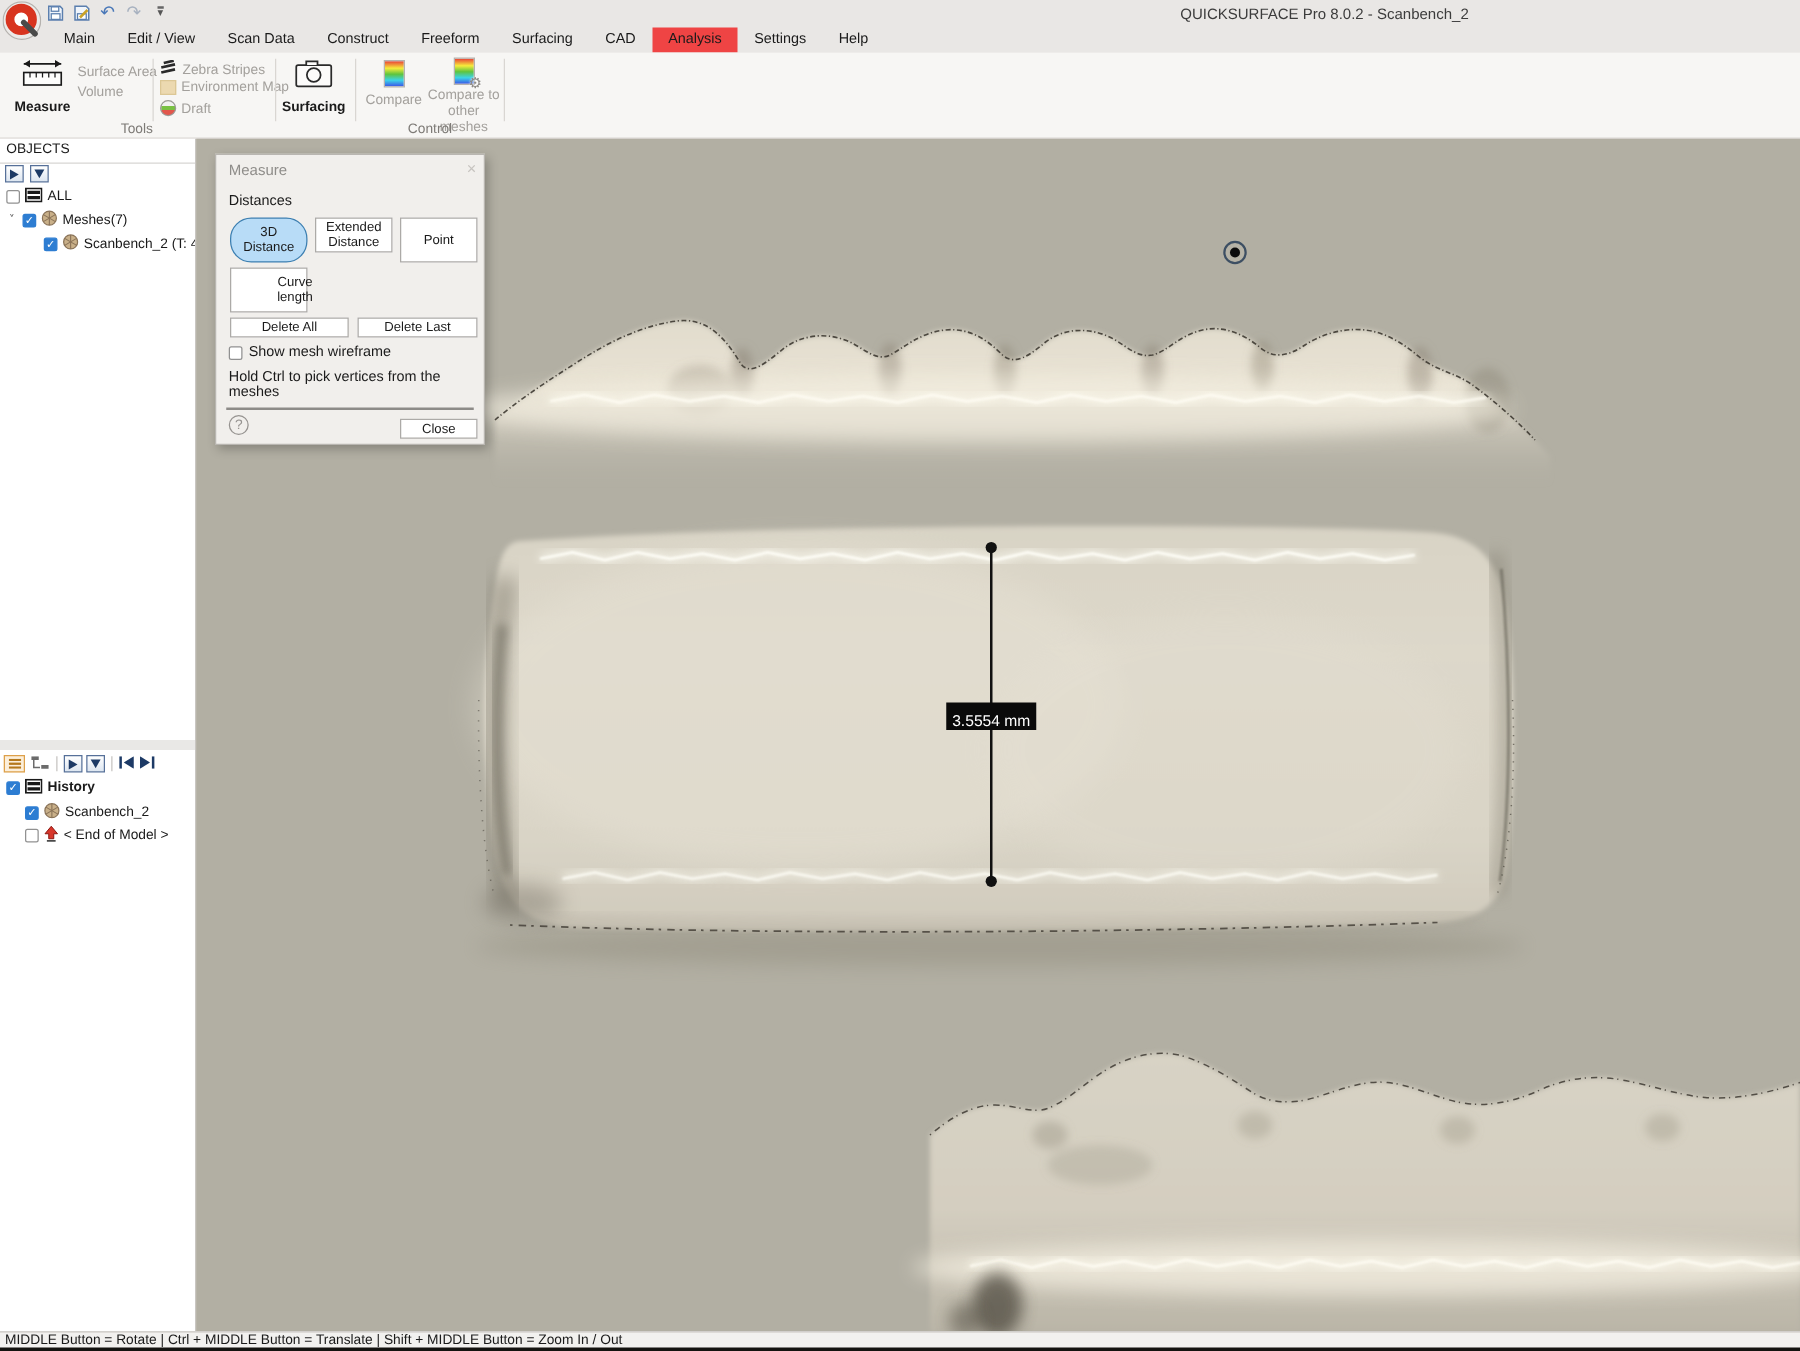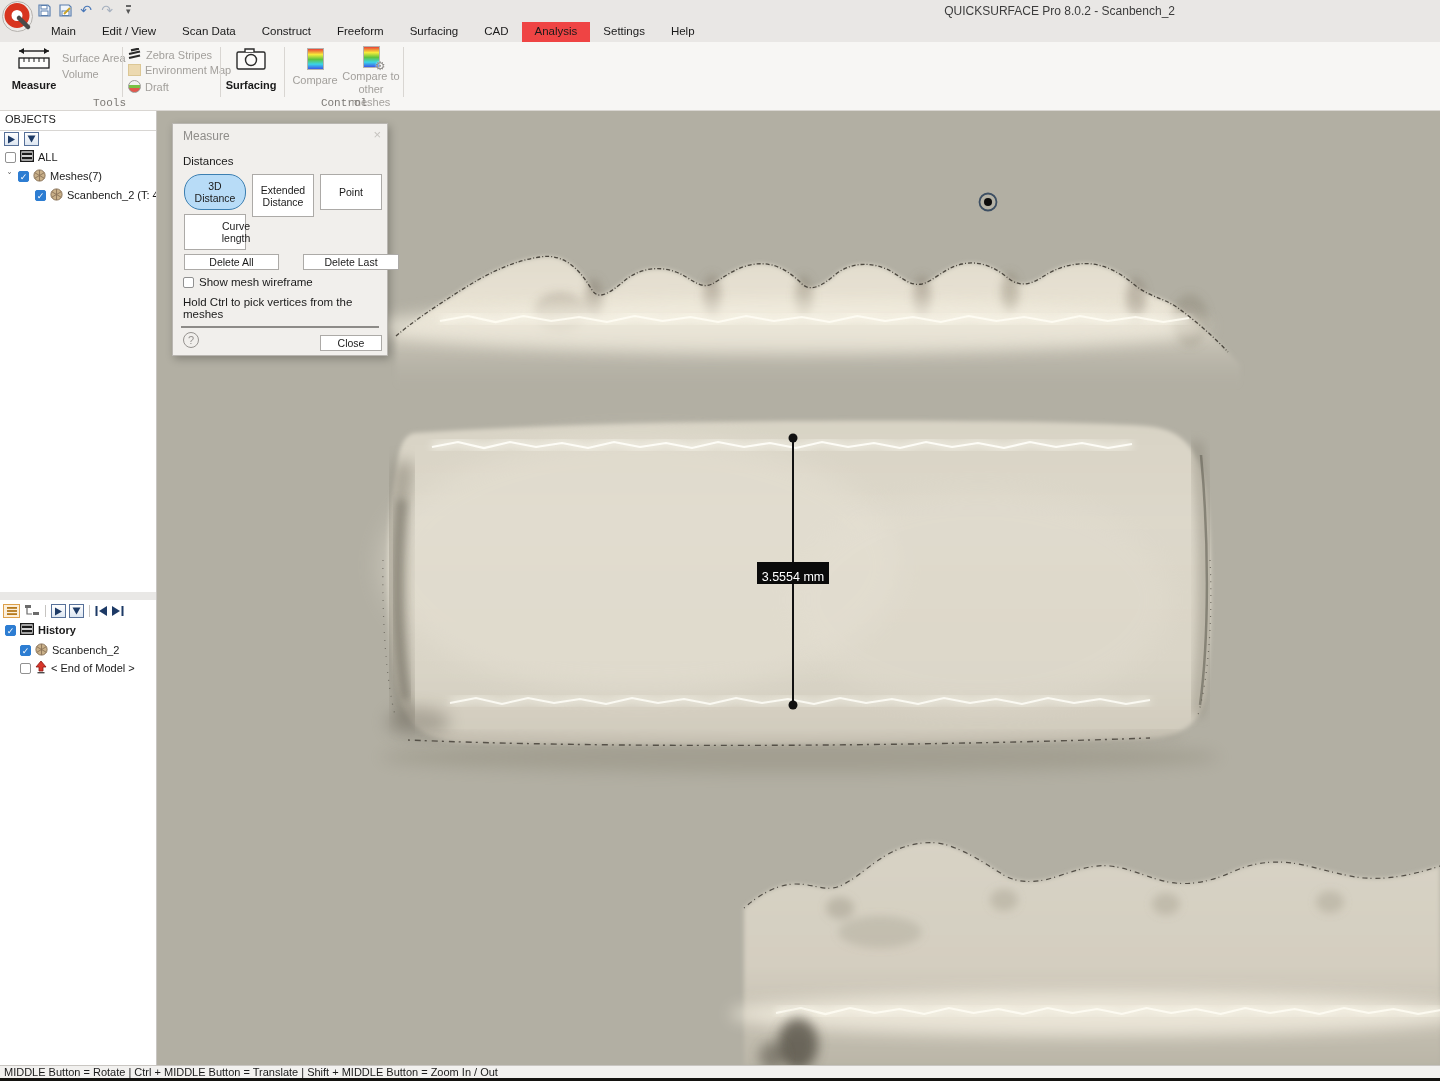--- a/index.html
+++ b/index.html
@@ -23,21 +23,21 @@
   .mtab{font-size:11.5px;color:#1a1a1a;padding:3px 13px 0 13px;height:17px;cursor:pointer;}
   .mtab.active{background:#ef4444;}
 
   
   .ribbon{position:absolute;left:0;top:42px;right:0;height:68px;background:#f7f6f4;
           border-bottom:1px solid #d9d6d2;}
   .rb-abs{position:absolute;}
   .rb-big{display:flex;flex-direction:column;align-items:center;cursor:pointer;}
   .rb-big .lbl{font-size:11px;font-weight:bold;color:#1a1a1a;margin-top:3px;}
   .rb-sep{position:absolute;top:5px;height:50px;width:1px;background:#d9d6d2;}
-  .rb-group-label{position:absolute;top:55px;font-size:11px;color:#7d7a76;text-align:center;font-family:Liberation Mono, monospace;}
+  .rb-group-label{position:absolute;top:55px;font-size:11px;color:#7d7a76;text-align:center;}
   .rb-txt{position:absolute;font-size:11px;color:#a3a09c;cursor:default;white-space:nowrap;}
   .rb-small{position:absolute;display:flex;align-items:center;gap:4px;font-size:11px;color:#a3a09c;}
   .rainbow{width:15px;height:20px;border:1px solid #b5b2ae;
            background:linear-gradient(180deg,#ea4236 0%,#f6ec3b 28%,#5ec43e 52%,#3bd4e8 76%,#3b57e8 100%);}
   .gear-ov{position:absolute;right:-6px;bottom:-5px;font-size:12px;color:#8d8a86;text-shadow:0 0 2px #fff;}
 
   
   .left-panel{position:absolute;left:0;top:111px;bottom:16px;width:156px;background:#fff;
               border-right:1px solid #c9c6c2;overflow:hidden;}
   .obj-header{position:absolute;left:0;top:0;right:0;height:17px;padding:2px 0 0 5px;
@@ -438,26 +438,26 @@
       </g>
     </svg>
   </div>
 
   <div class="dialog">
     <span class="dlg-title">Measure</span>
     <span class="dlg-x">×</span>
     <span class="dlg-sec">Distances</span>
 
     <div class="dlg-btn sel" style="left:11px;top:50px;width:62px;height:36px;border-radius:17px;">3D Distance</div>
-    <div class="dlg-btn" style="left:79px;top:50px;width:62px;height:43px;">Extended Distance</div>
+    <div class="dlg-btn" style="left:79px;top:50px;width:62px;height:28px;">Extended Distance</div>
     <div class="dlg-btn" style="left:147px;top:50px;width:62px;height:36px;">Point</div>
     <div class="dlg-btn" style="left:11px;top:90px;width:62px;height:36px;padding-left:44px;">Curve length</div>
 
     <div class="dlg-btn dlg-thin" style="left:11px;top:130px;width:95px;">Delete All</div>
-    <div class="dlg-btn dlg-thin" style="left:130px;top:130px;width:96px;">Delete Last</div>
+    <div class="dlg-btn dlg-thin" style="left:113px;top:130px;width:96px;">Delete Last</div>
 
     <div class="dlg-check">
       <span class="cb"></span>
       <span>Show mesh wireframe</span>
     </div>
     <div class="dlg-hint">Hold Ctrl to pick vertices from the meshes</div>
     <div class="dlg-div"></div>
     <div class="dlg-help">?</div>
     <div class="dlg-btn dlg-thin" style="left:147px;top:211px;width:62px;">Close</div>
   </div>

